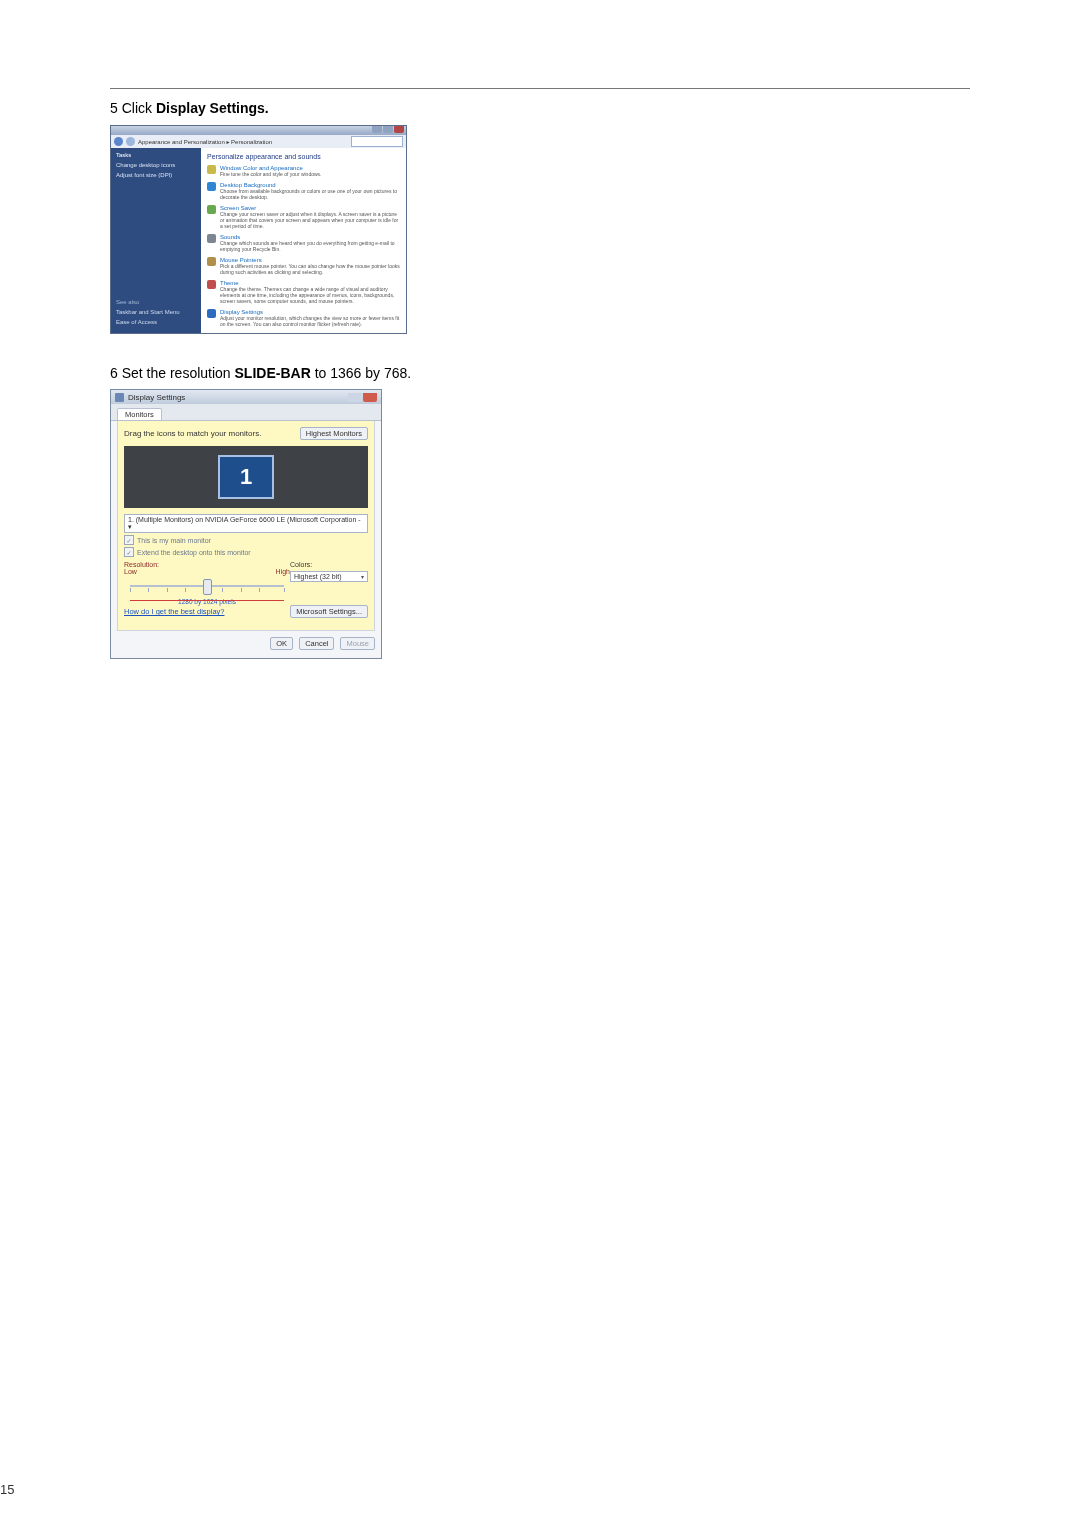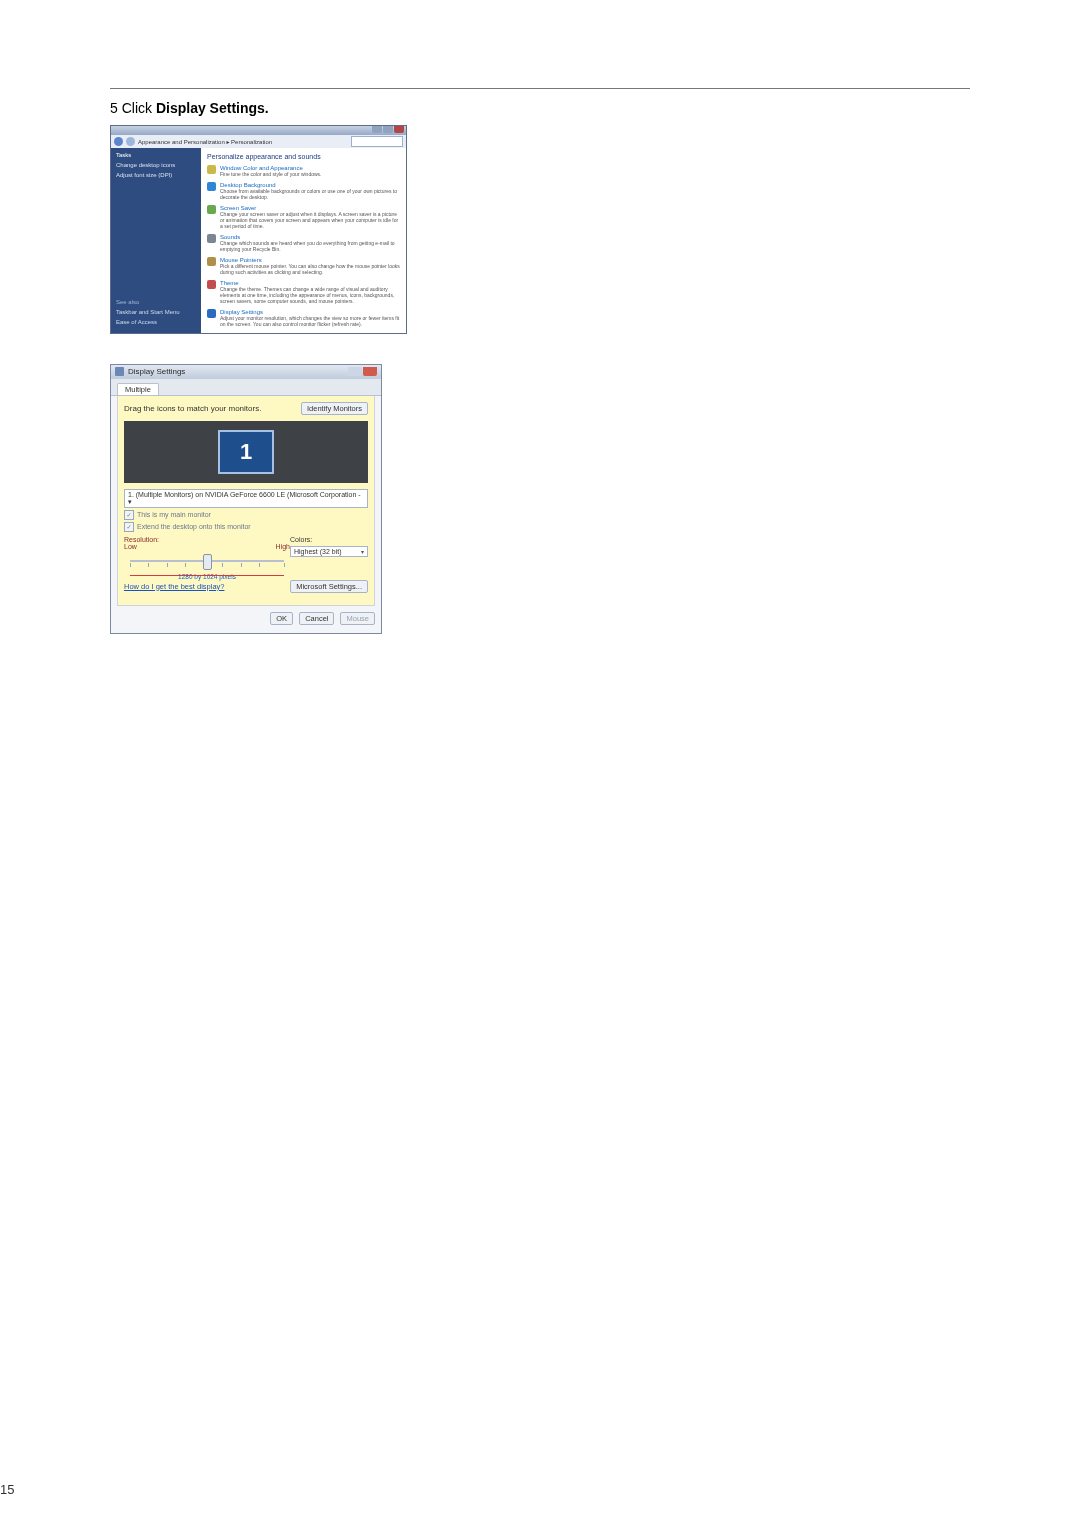--- a/index.html
+++ b/index.html
@@ -279,38 +279,41 @@
             <span class="ic" style="background:#2b6cc0"></span>
             <span class="txt">
               <div class="t">Display Settings</div>
               <div class="d">Adjust your monitor resolution, which changes the view so more or fewer items fit on the screen. You can also control monitor flicker (refresh rate).</div>
             </span>
           </div>
       </div>
     </div>
   </div>
 
+  <p class="step">
+    <span>6 Set the resolution </span><b>SLIDE-BAR</b><span> to 1366 by 768.</span>
+  </p>
 
   <div class="shot2">
     <div class="titlebar">
       <span class="sq"></span>
       <span>Display Settings</span>
       <span class="winbtns">
         <span></span>
         <span class="close"></span>
       </span>
     </div>
     <div class="tabstrip">
-      <div class="tab">Multiple</div>
+      <div class="tab">Monitors</div>
     </div>
     <div class="panel">
       <div class="row">
         <span>Drag the icons to match your monitors.</span>
         <span style="flex:1"></span>
-        <span class="btn">Identify Monitors</span>
+        <span class="btn">Highest Monitors</span>
       </div>
       <div class="monitorbox">
         <div class="monitor">
           <span>1</span>
         </div>
       </div>
       <div class="dropdown">
         <span>1. (Multiple Monitors) on NVIDIA GeForce 6600 LE (Microsoft Corporation - ▾</span>
       </div>
       <div class="chk">

